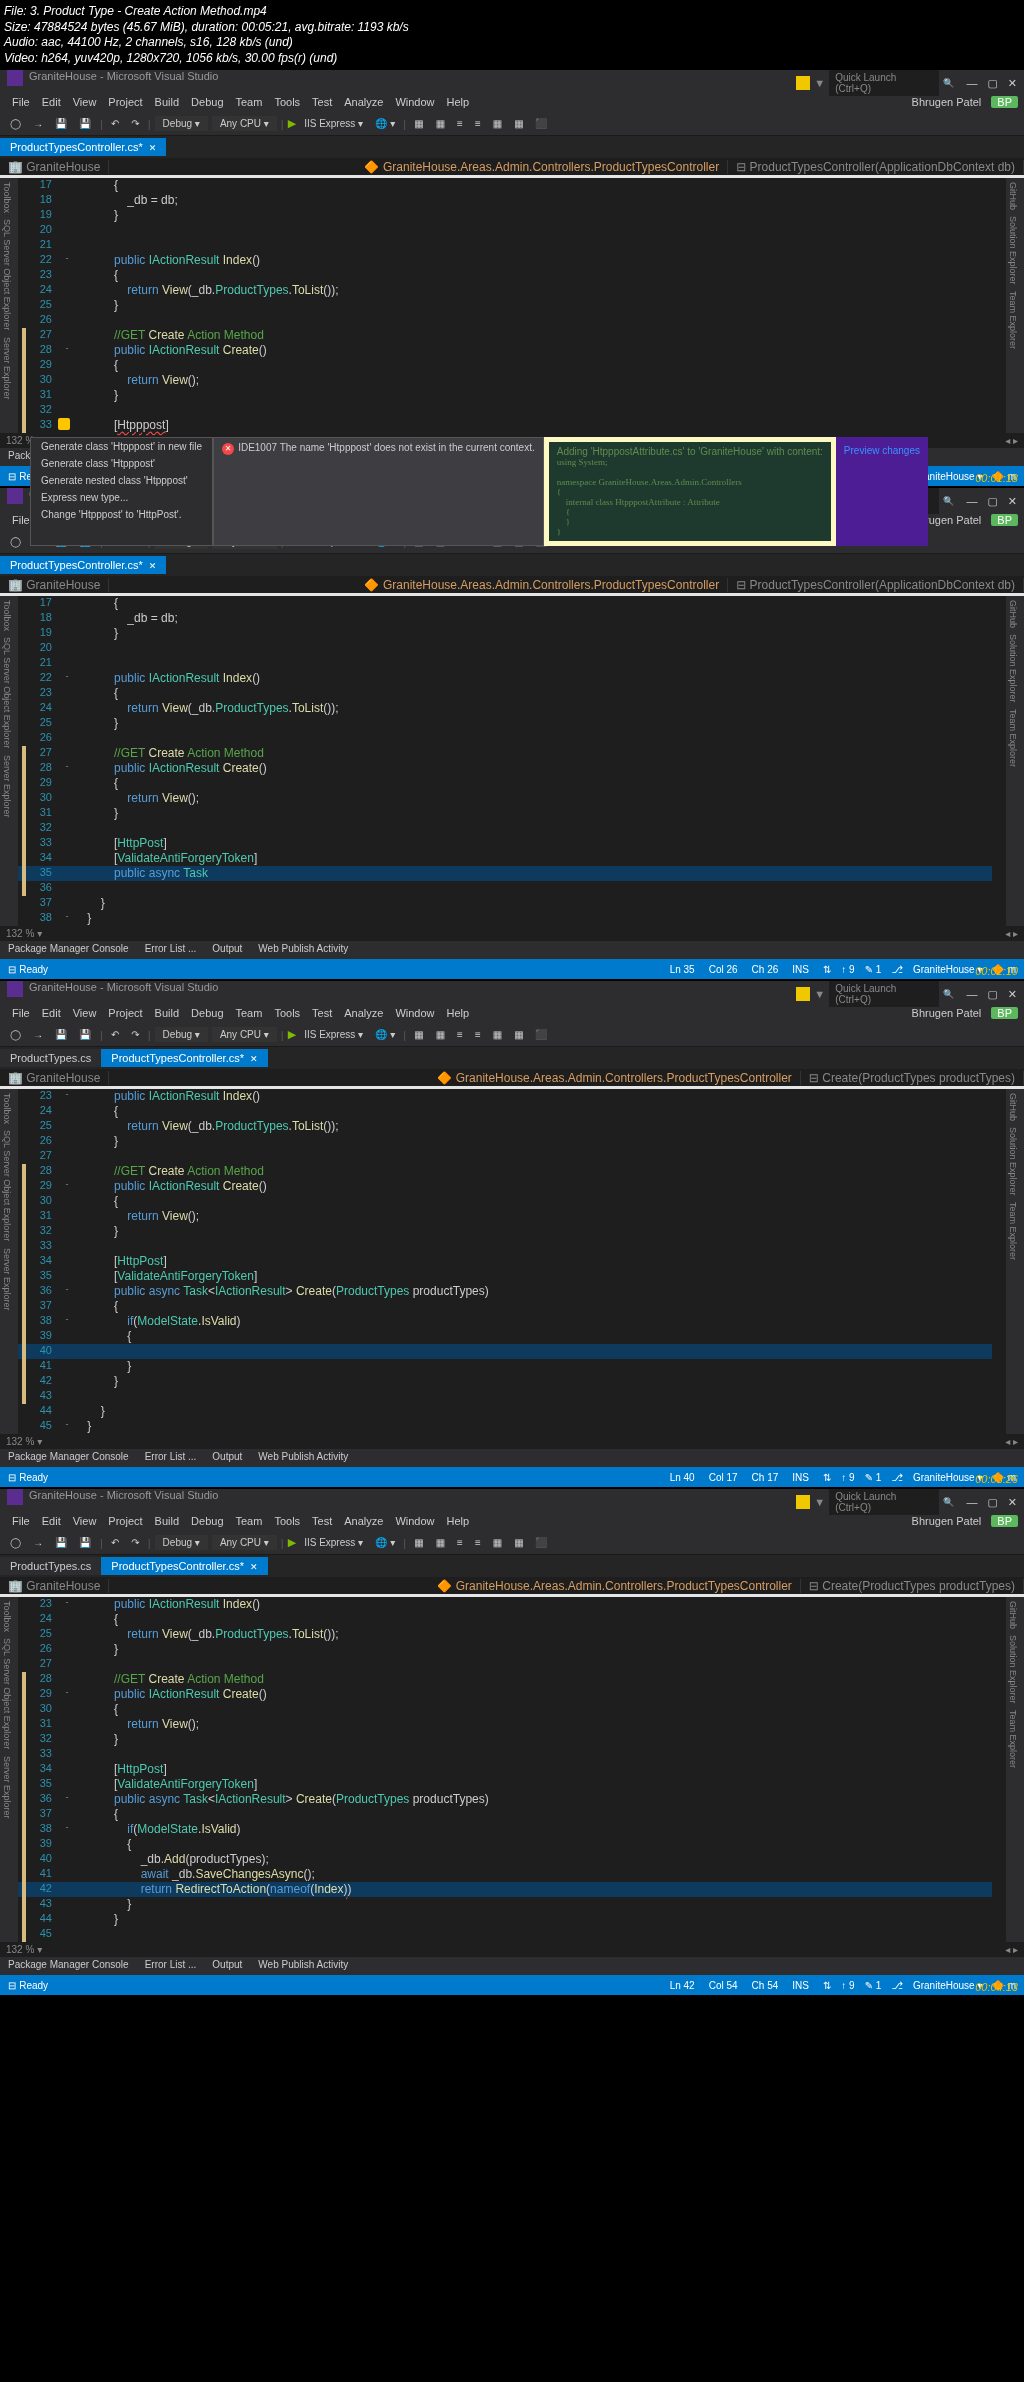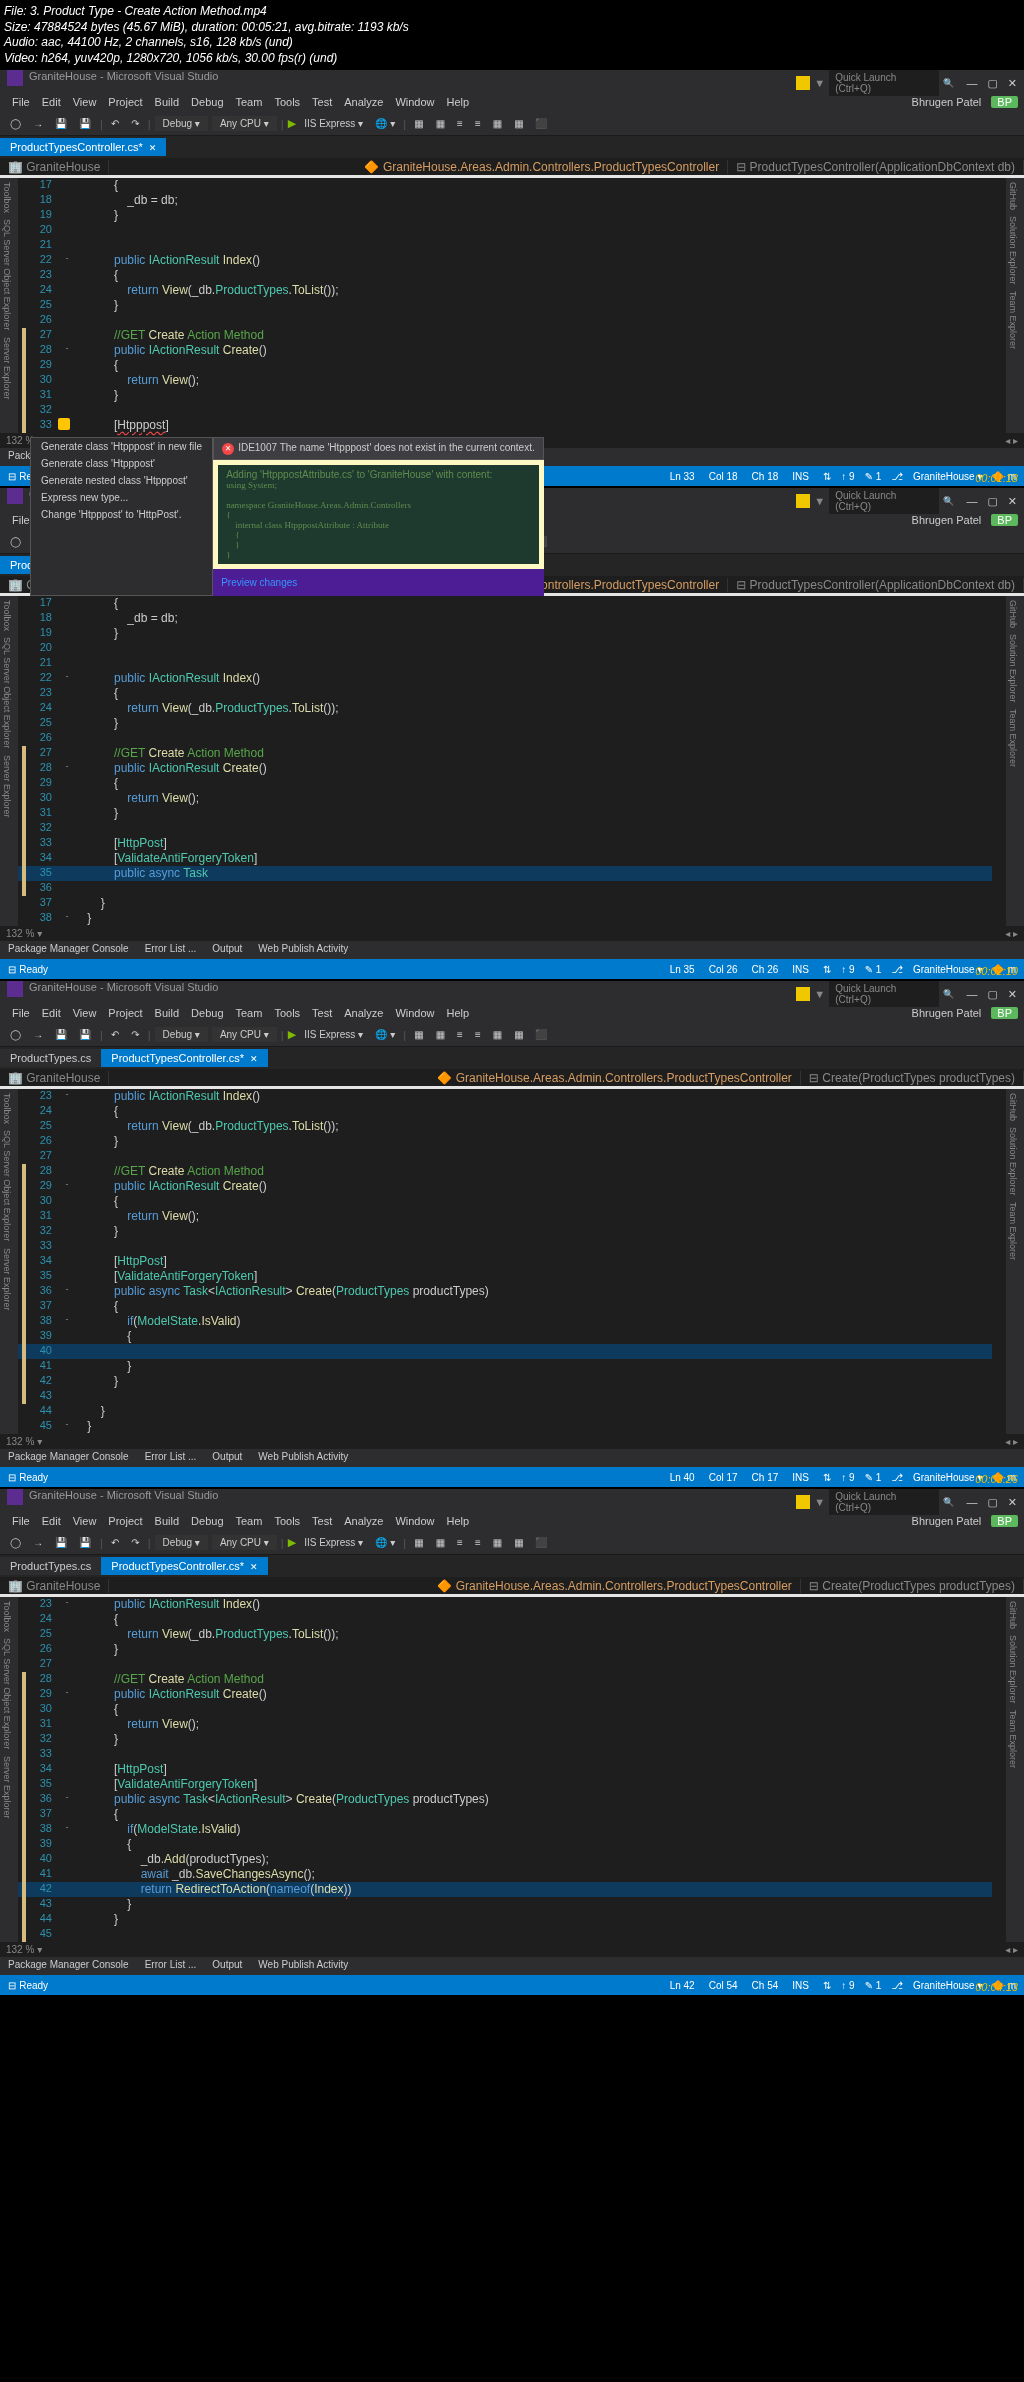--- a/index.html
+++ b/index.html
@@ -254,21 +254,21 @@
           </div>
           <div class="popup" style="left:12px;top:259px">
    <div style="display:flex">
     <div class="qa-menu">
                 <div class="qa-item">Generate class 'Htpppost' in new file</div>
                 <div class="qa-item">Generate class 'Htpppost'</div>
                 <div class="qa-item">Generate nested class 'Htpppost'</div>
                 <div class="qa-item">Express new type...</div>
                 <div class="qa-item">Change 'Htpppost' to 'HttpPost'.</div>
               </div>
-    <div style="display:flex;flex-direction:column">
+    <div style="display:flex;flex-direction:row">
      <div class="tooltip"><span class="err-ico">✕</span><span class="code-id">IDE1007</span> The name 'Htpppost' does not exist in the current context.</div>
      <div class="preview">
                   <div class="add">Adding 'HtpppostAttribute.cs' to 'GraniteHouse' with content:</div>
                   <pre style="font-family:Consolas;font-size:9px;color:#608b4e">using System;
 
 namespace GraniteHouse.Areas.Admin.Controllers
 {
     internal class HtpppostAttribute : Attribute
     {
     }

